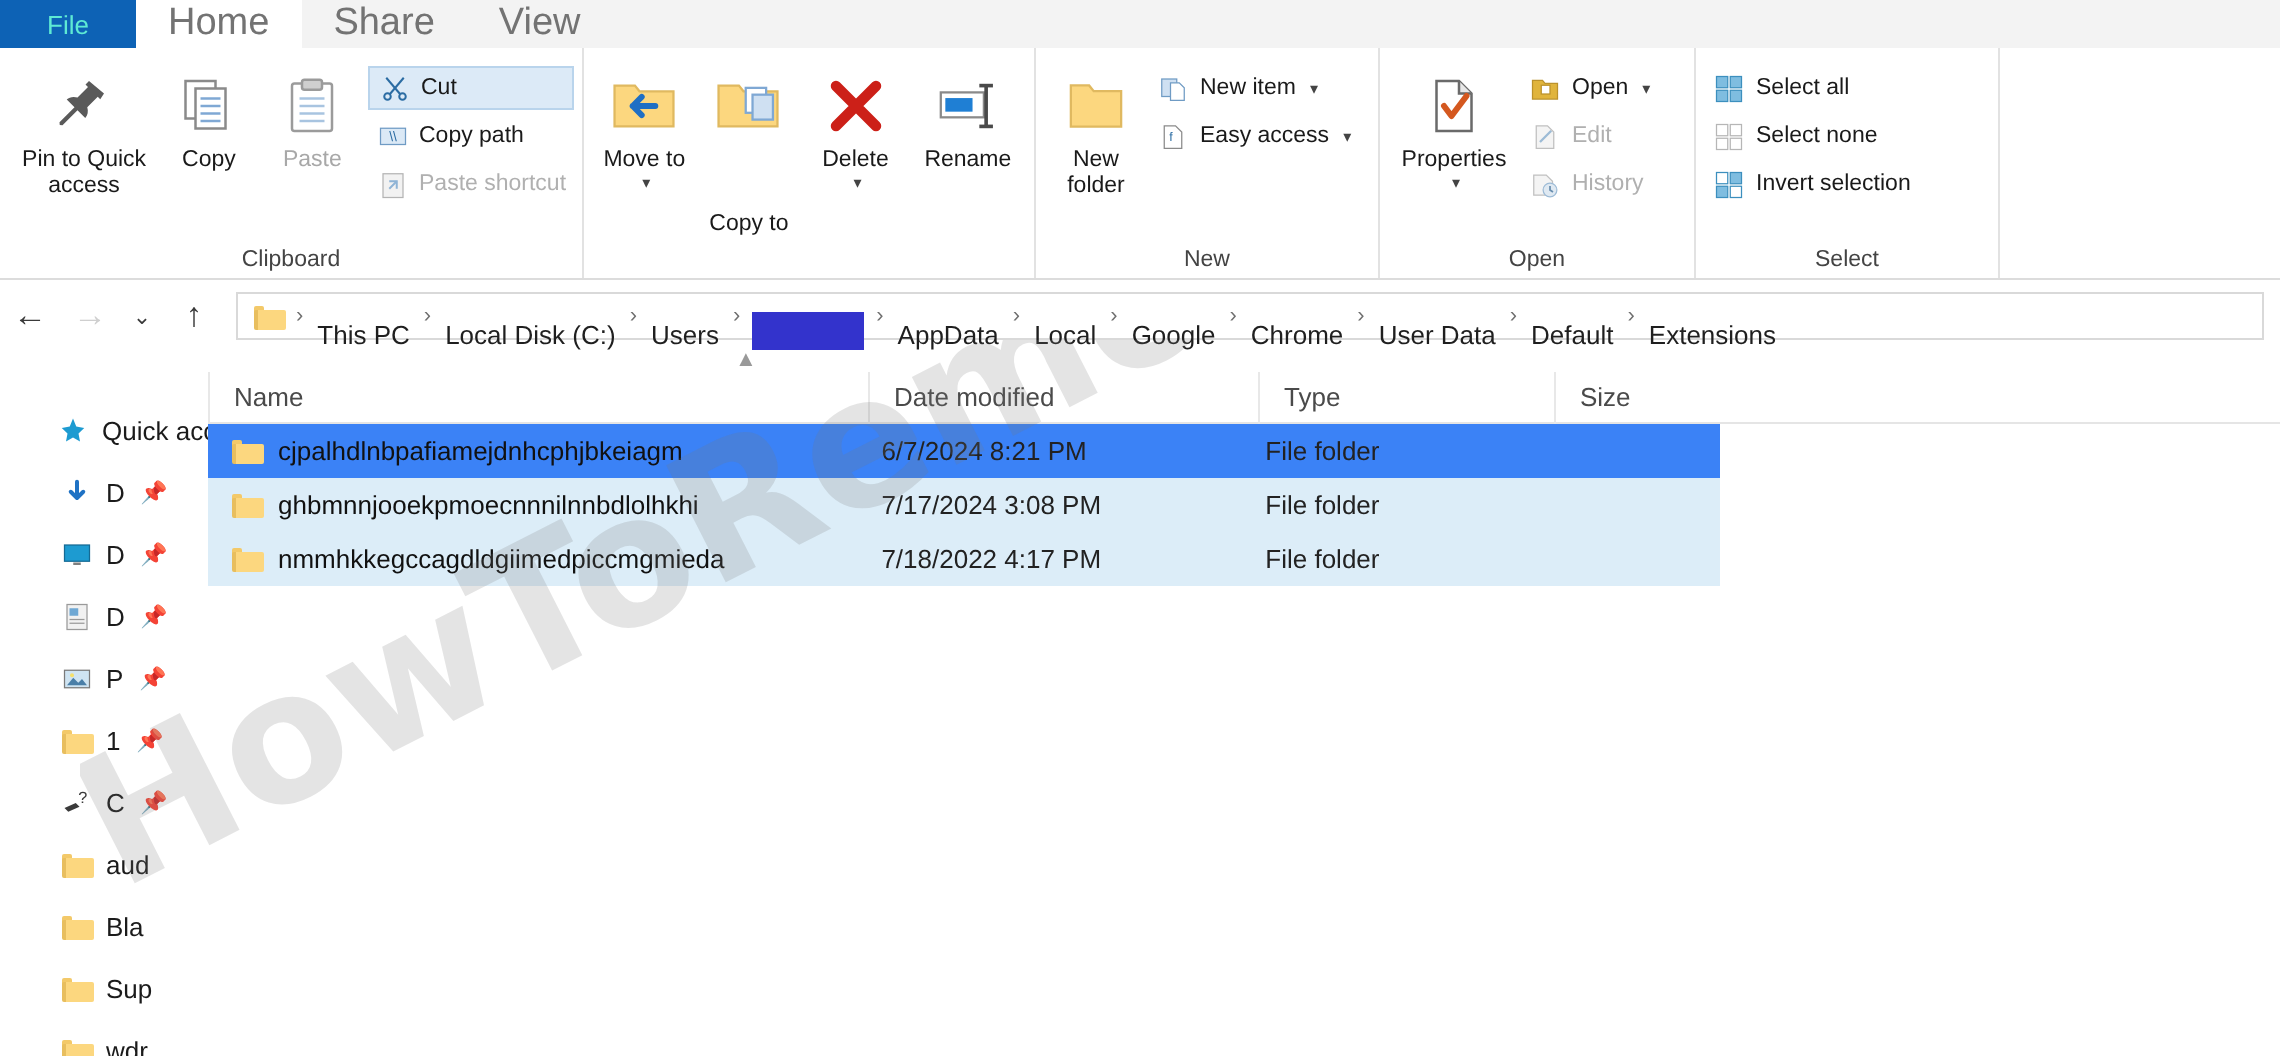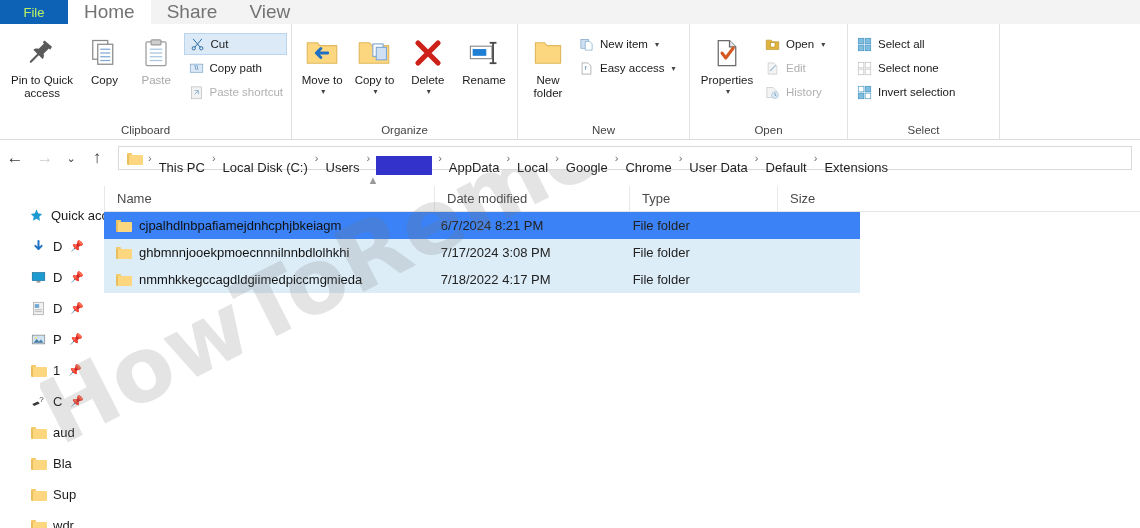--- a/index.html
+++ b/index.html
@@ -14,21 +14,21 @@
   
   .tabstrip {
     position: absolute; top:0; left:0; width:1140px; height:24px;
     background:#f3f3f3; display:flex; align-items:stretch;
   }
   .tab {
     display:flex; align-items:center; justify-content:center;
     font-size:19px; color:#737373; padding:0 16px; height:24px;
     white-space:nowrap;
   }
-  .tab.file { background:#0d62b5; color:#bef264; min-width:68px; font-size:13px; }
+  .tab.file { background:#0d62b5; color:#5eead4; min-width:68px; font-size:13px; }
   .tab.active { background:#ffffff; }
 
   
   .ribbon {
     position:absolute; top:24px; left:0; width:1140px; height:116px;
     background:#ffffff; border-bottom:1px solid #dcdcdc;
     display:flex; align-items:stretch;
   }
   .group { position:relative; display:flex; flex-direction:column;
            border-right:1px solid #e2e2e2; padding:4px 4px 0 4px; }
@@ -207,21 +207,21 @@
         <div class="bigbtn" style="width:54px;">
           <span class="gl">
             <svg width="34" height="30" viewBox="0 0 30 26">
               <path d="M2 4h9l2 2.5h15V22H2V4z" fill="#fcd77f" stroke="#e0b960"></path>
               <path d="M20 13H10M14 9l-4 4 4 4" fill="none" stroke="#1f6fc4" stroke-width="2.6" stroke-linecap="round" stroke-linejoin="round"></path>
             </svg>
           </span>
           <span>Move to</span>
           <span class="caret">▾</span>
         </div>
-        <div class="bigbtn" style="width:54px;">
+        <div class="bigbtn" style="width:54px;gap:32px;">
           <span class="gl">
             <svg width="34" height="30" viewBox="0 0 30 26">
               <path d="M2 4h9l2 2.5h15V22H2V4z" fill="#fcd77f" stroke="#e0b960"></path>
               <rect x="14" y="5" width="9" height="11" fill="#fff" stroke="#7fa8d4"></rect>
               <rect x="17" y="8" width="9" height="11" fill="#cfe0f2" stroke="#7fa8d4"></rect>
             </svg>
           </span>
           <span>Copy to</span>
           <span class="caret">▾</span>
         </div>

